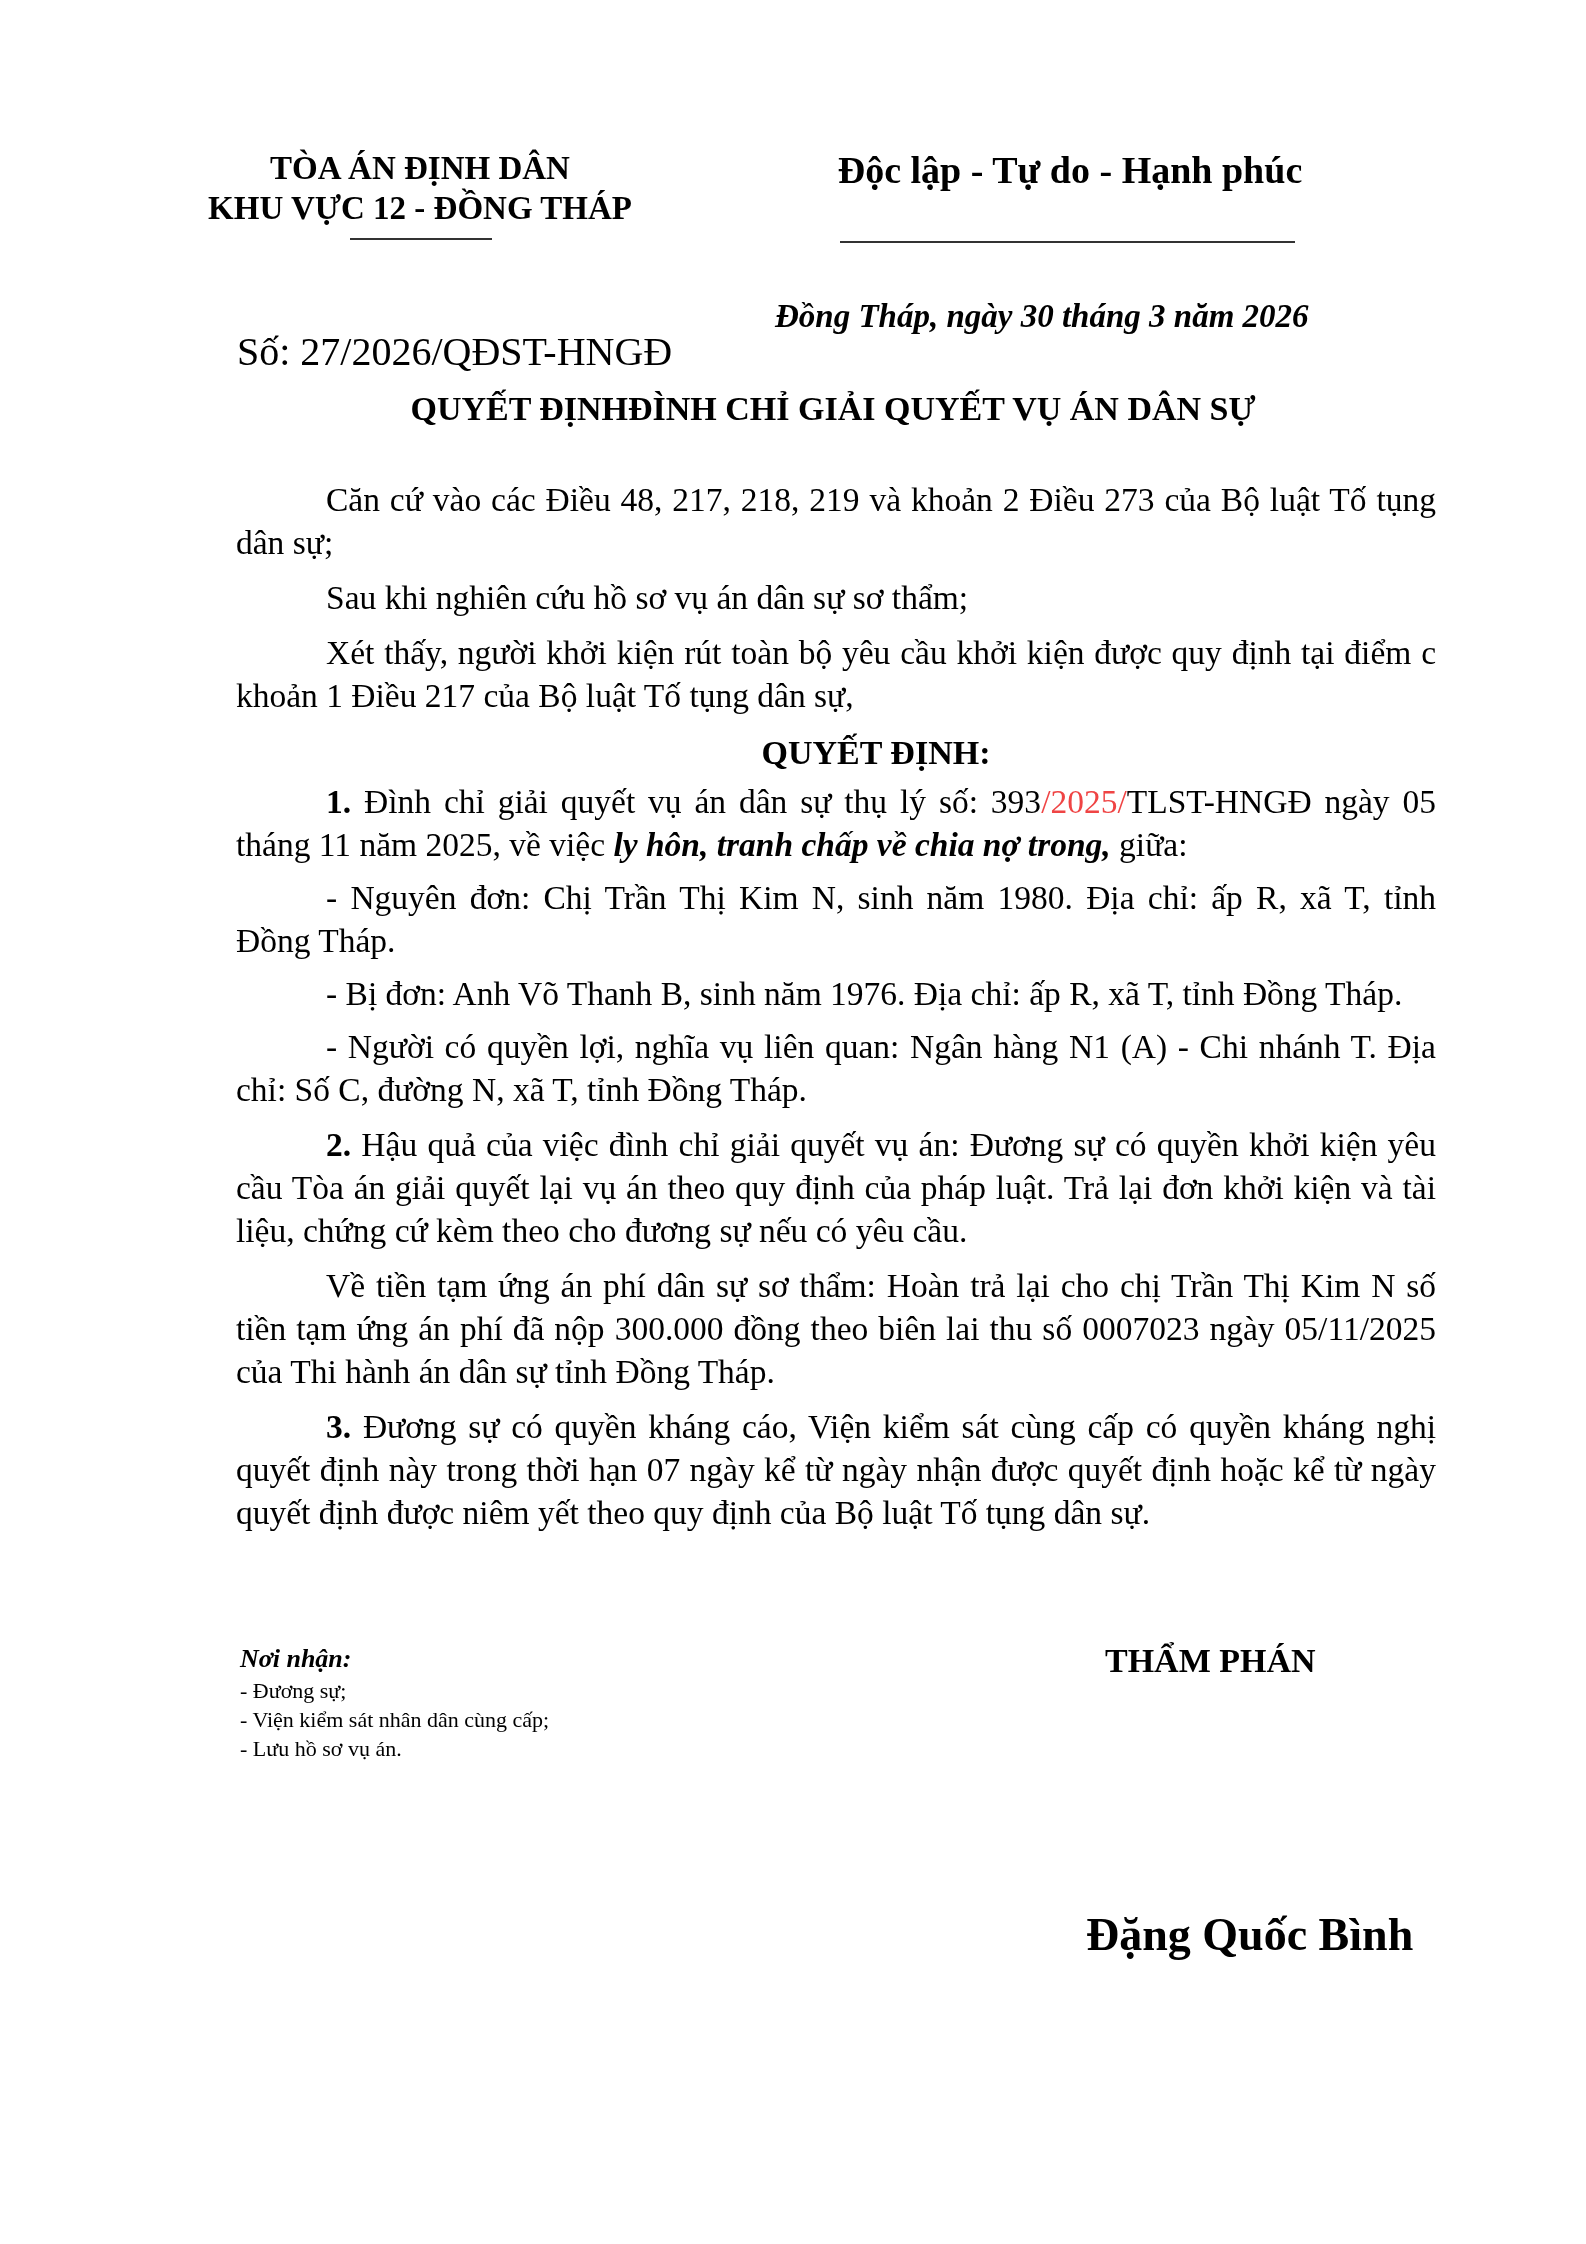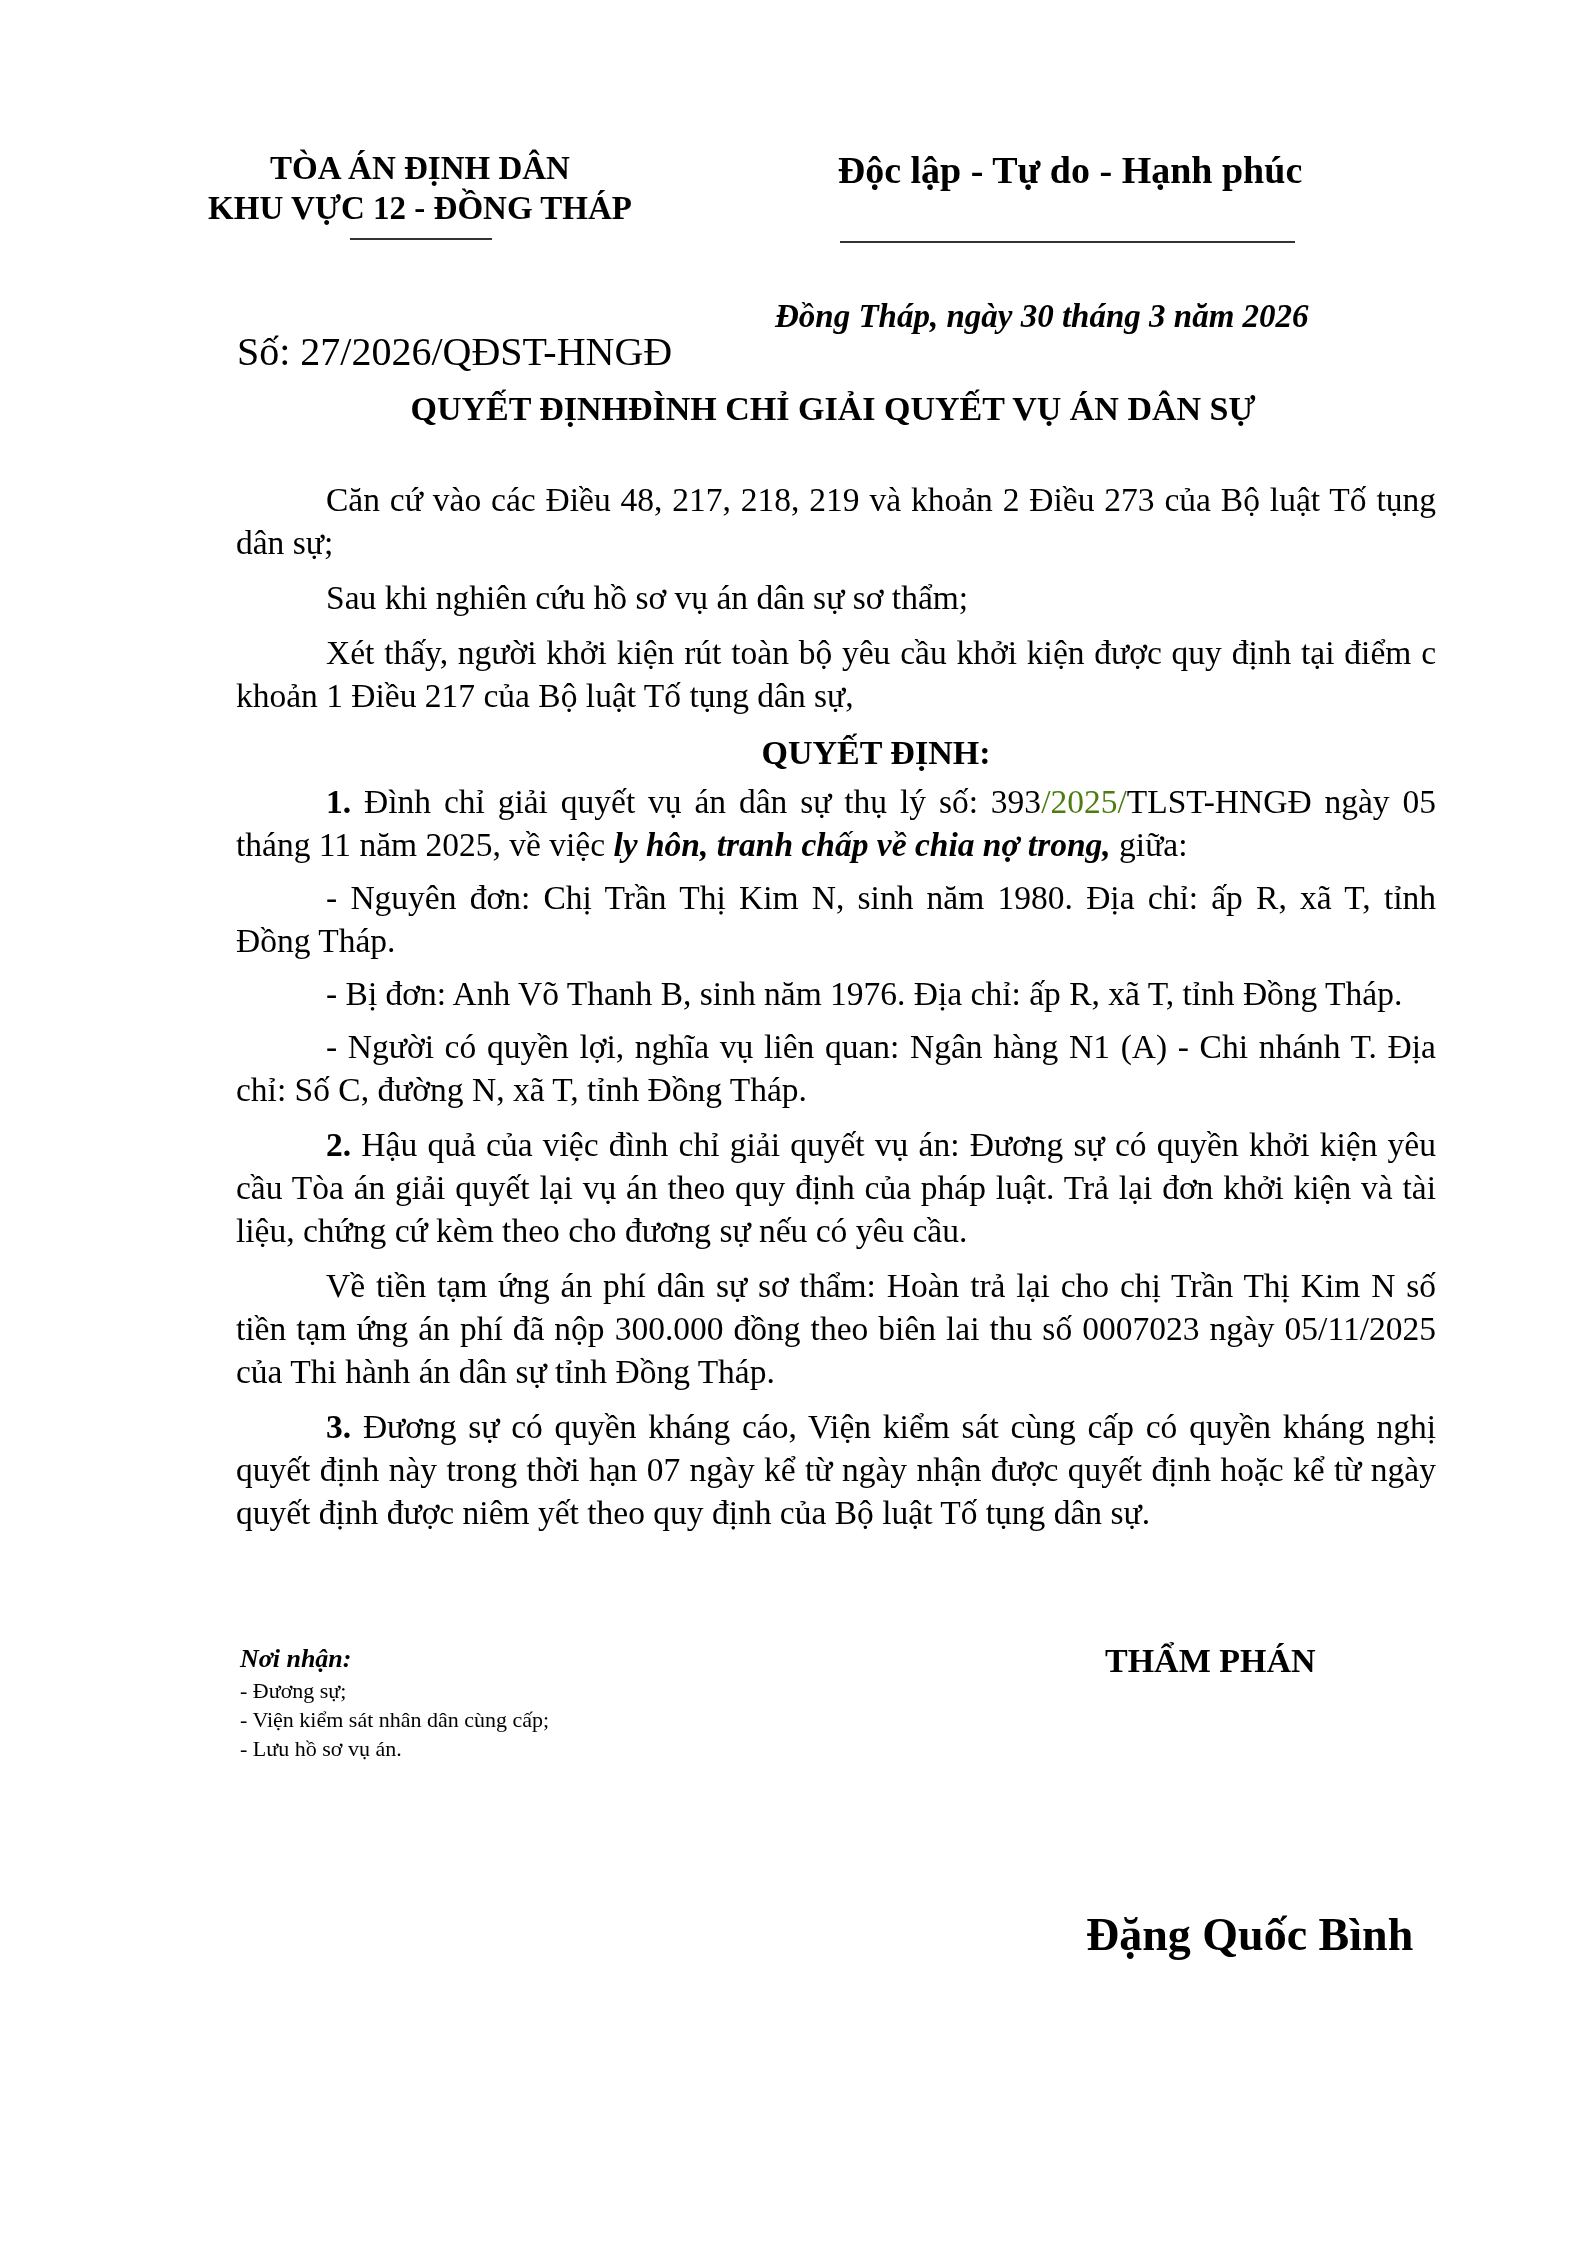--- a/index.html
+++ b/index.html
@@ -37,21 +37,21 @@
 <div class="abs bold" style="left:0; width:1586px; text-align:center; top:390px; font-size:34px; white-space:nowrap; padding-left:80px; box-sizing:border-box;">QUYẾT ĐỊNHĐÌNH CHỈ GIẢI QUYẾT VỤ ÁN DÂN SỰ</div>
 
 <div class="body-text" style="top:478px;">
   <p class="para">Căn cứ vào các Điều 48, 217, 218, 219 và khoản 2 Điều 273 của Bộ luật Tố tụng dân sự;</p>
   <p class="para">Sau khi nghiên cứu hồ sơ vụ án dân sự sơ thẩm;</p>
   <p class="para">Xét thấy, người khởi kiện rút toàn bộ yêu cầu khởi kiện được quy định tại điểm c khoản 1 Điều 217 của Bộ luật Tố tụng dân sự,</p>
 
   <p style="margin:14px 0 6px 0; text-align:center; font-weight:bold; font-size:34px; padding-left:80px;">QUYẾT ĐỊNH:</p>
 
   <p class="para tight">
-    <span class="bold">1.</span><span> Đình chỉ giải quyết vụ án dân sự thụ lý số: 393</span><span class="red" style="color: #4d7c0f;">/2025/</span><span>TLST-HNGĐ ngày 05 tháng 11 năm 2025, về việc </span><span class="ital">ly hôn, tranh chấp về chia nợ trong,</span><span> giữa:</span>
+    <span class="bold">1.</span><span> Đình chỉ giải quyết vụ án dân sự thụ lý số: 393</span><span class="red" style="color: #ef4444;">/2025/</span><span>TLST-HNGĐ ngày 05 tháng 11 năm 2025, về việc </span><span class="ital">ly hôn, tranh chấp về chia nợ trong,</span><span> giữa:</span>
   </p>
   <p class="para tight">- Nguyên đơn: Chị Trần Thị Kim N, sinh năm 1980. Địa chỉ: ấp R, xã T, tỉnh Đồng Tháp.</p>
   <p class="para tight">- Bị đơn: Anh Võ Thanh B, sinh năm 1976. Địa chỉ: ấp R, xã T, tỉnh Đồng Tháp.</p>
   <p class="para">- Người có quyền lợi, nghĩa vụ liên quan: Ngân hàng N1 (A) - Chi nhánh T. Địa chỉ: Số C, đường N, xã T, tỉnh Đồng Tháp.</p>
 
   <p class="para">
     <span class="bold">2.</span><span> Hậu quả của việc đình chỉ giải quyết vụ án: Đương sự có quyền khởi kiện yêu cầu Tòa án giải quyết lại vụ án theo quy định của pháp luật. Trả lại đơn khởi kiện và tài liệu, chứng cứ kèm theo cho đương sự nếu có yêu cầu.</span>
   </p>
   <p class="para">Về tiền tạm ứng án phí dân sự sơ thẩm: Hoàn trả lại cho chị Trần Thị Kim N số tiền tạm ứng án phí đã nộp 300.000 đồng theo biên lai thu số 0007023 ngày 05/11/2025 của Thi hành án dân sự tỉnh Đồng Tháp.</p>
   <p class="para">

